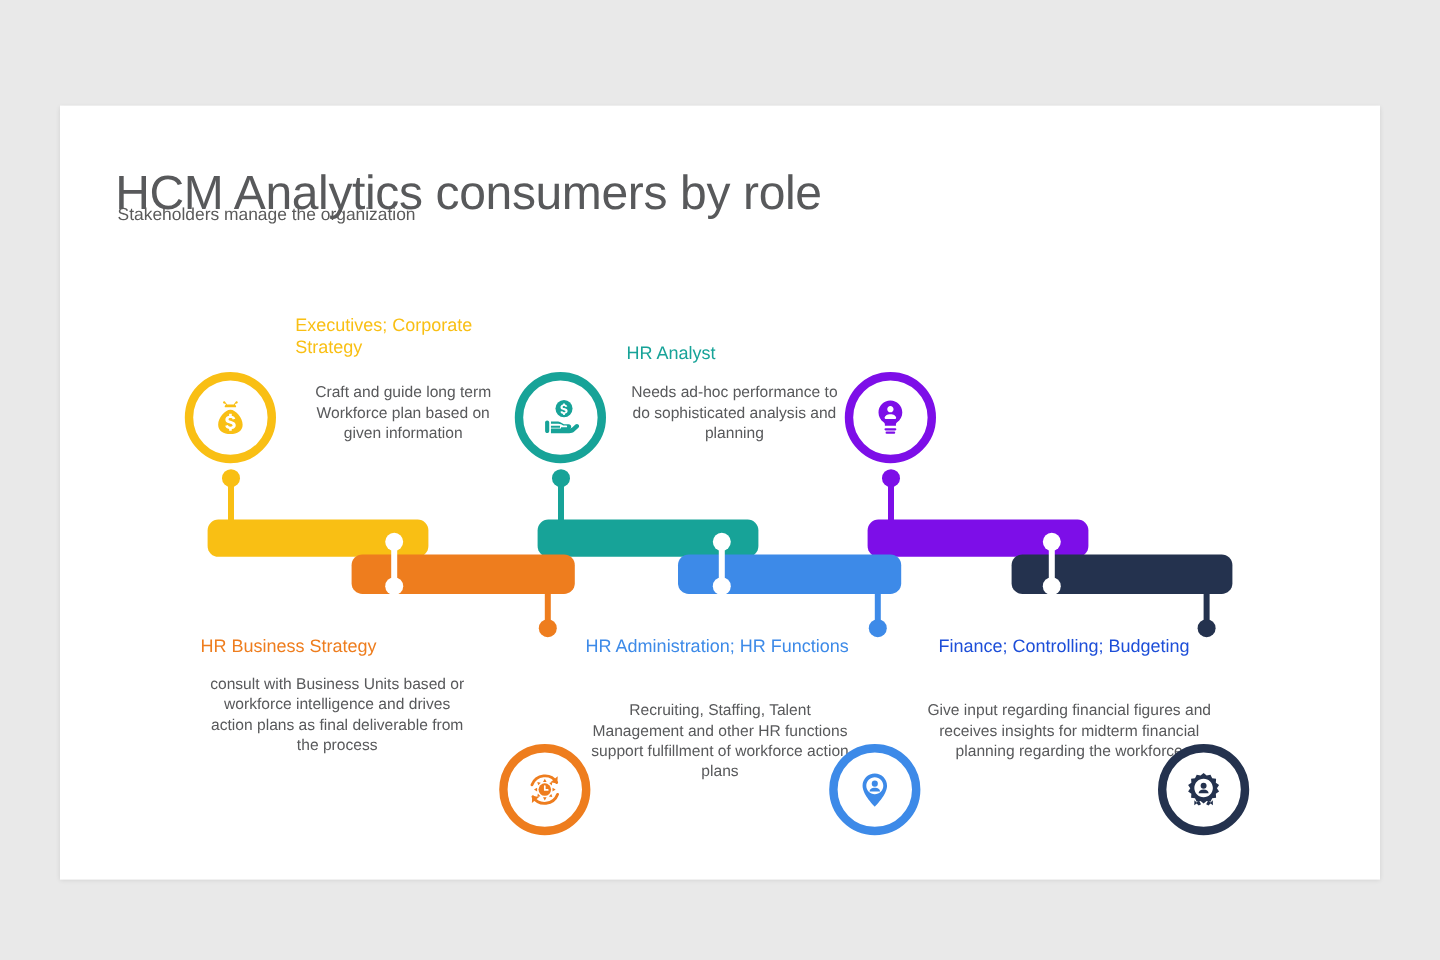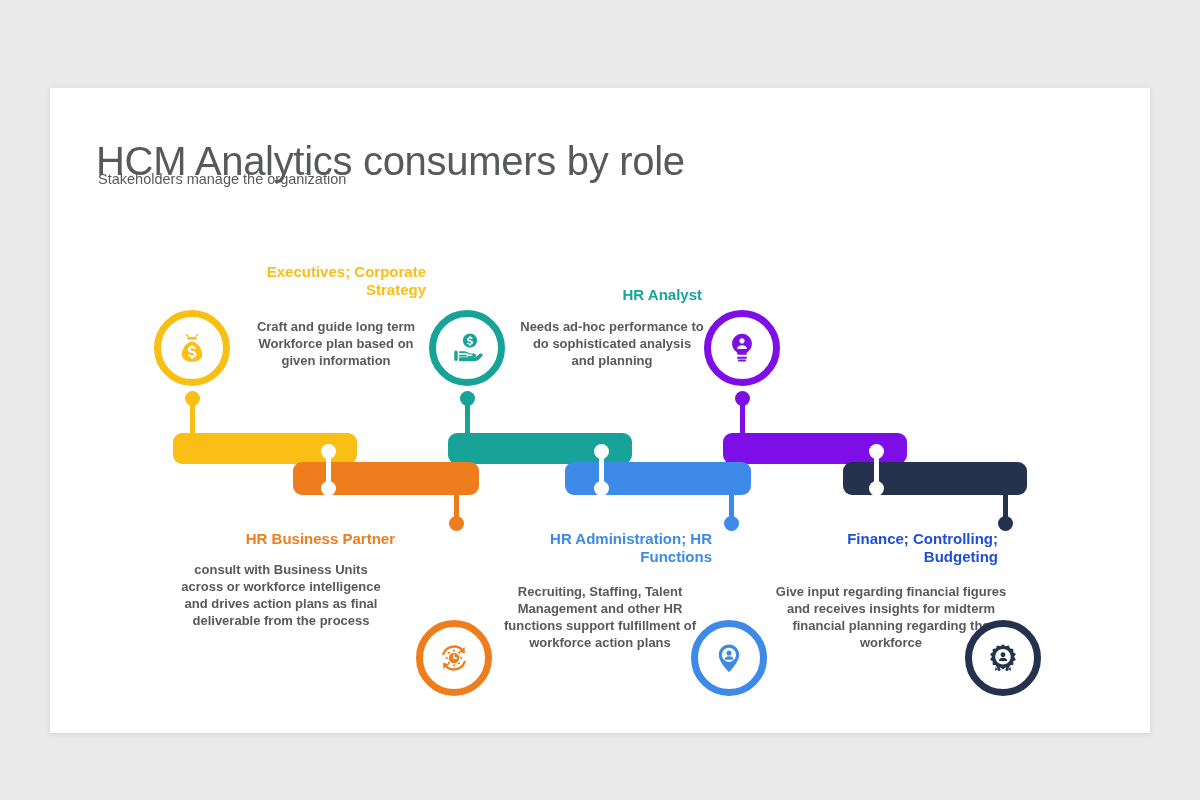--- a/index.html
+++ b/index.html
@@ -110,28 +110,28 @@
     align-items: center;
     justify-content: center;
     z-index: 8;
   }
   .icon-circle svg { display: block; }
 
   
   .role-title {
     position: absolute;
     font-size: 15px;
-    font-weight: bold;
+    font-weight: normal;
     line-height: 1.22;
-    text-align: right;
+    text-align: left;
   }
   .role-desc {
     position: absolute;
     font-size: 13px;
-    font-weight: 700;
+    font-weight: 400;
     color: #58595b;
     line-height: 1.32;
     text-align: center;
   }
 </style>
 </head>
 <body>
 
 <div id="slide">
 
@@ -247,22 +247,22 @@
       </span>
     </div>
 
     <div class="role-title" style="left:196px; top:175px; width:180px; color:#f9bf14;">Executives; Corporate Strategy</div>
     <div class="role-desc" style="left:203px; top:230px; width:166px;">Craft and guide long term Workforce plan based on given information</div>
 
     <div class="role-title" style="left:472px; top:198px; width:180px; color:#17a398;">HR Analyst</div>
     <div class="role-desc" style="left:470px; top:230px; width:184px;">Needs ad-hoc performance to do sophisticated analysis and planning</div>
 
 
-    <div class="role-title" style="left:117px; top:442px; width:228px; color:#ee7d1e;">HR Business Partner</div>
-    <div class="role-desc" style="left:124px; top:473px; width:214px;">consult with Business Units across or workforce intelligence and drives action plans as final deliverable from the process</div>
+    <div class="role-title" style="left:117px; top:442px; width:228px; color:#ee7d1e;">HR Business Strategy</div>
+    <div class="role-desc" style="left:124px; top:473px; width:214px;">consult with Business Units based or workforce intelligence and drives action plans as final deliverable from the process</div>
 
     <div class="role-title" style="left:438px; top:442px; width:224px; color:#3d8ae8;">HR Administration; HR Functions</div>
     <div class="role-desc" style="left:437px; top:495px; width:226px;">Recruiting, Staffing, Talent Management and other HR functions support fulfillment of workforce action plans</div>
 
     <div class="role-title" style="left:732px; top:442px; width:216px; color:#1d4ed8;">Finance; Controlling; Budgeting</div>
     <div class="role-desc" style="left:722px; top:495px; width:238px;">Give input regarding financial figures and receives insights for midterm financial planning regarding the workforce</div>
 
   </div>
 </div>
 

